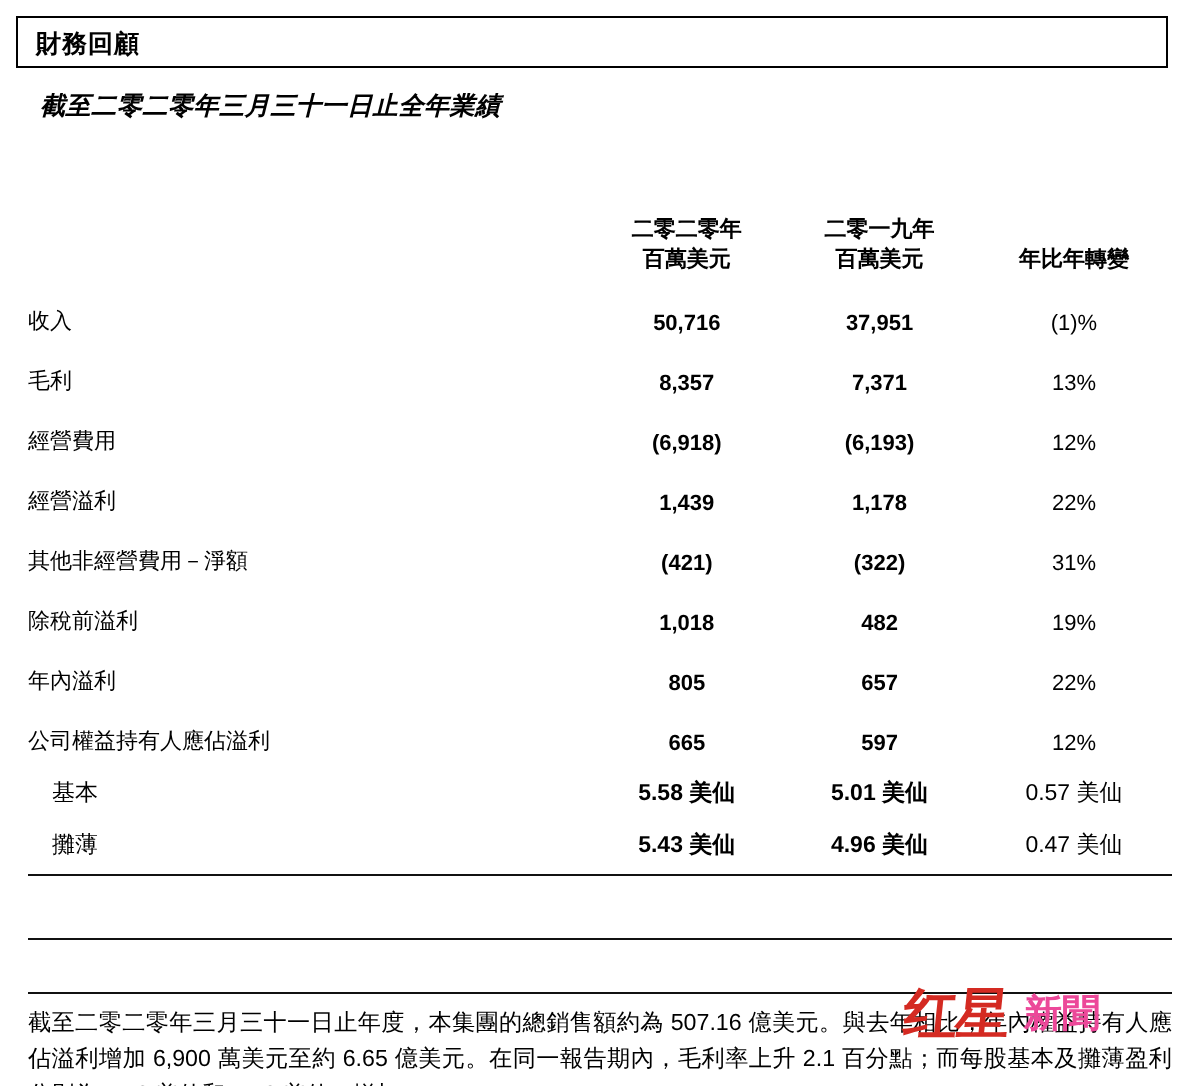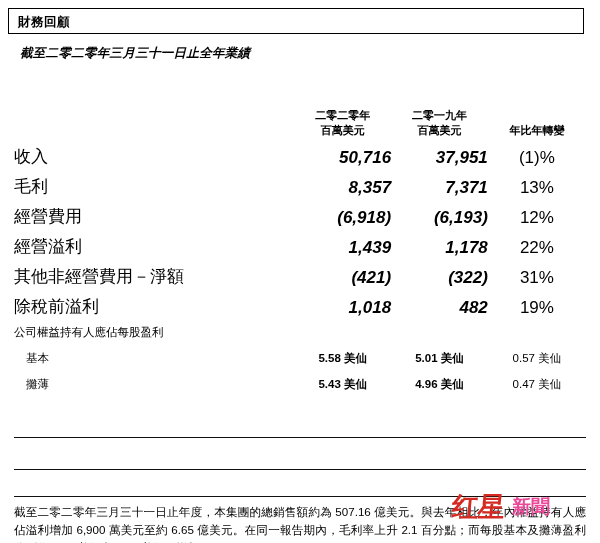--- a/index.html
+++ b/index.html
@@ -74,28 +74,28 @@
     text-align: center;
     font-weight: bold;
     font-size: 11px;
     line-height: 15px;
     padding-bottom: 6px;
   }
   .hdr-line2 { display: block; }
 
   tr.data-row td {
     height: 30px;
-    font-size: 17px;
+    font-size: 11px;
   }
   tr.data-row td.col-label {
     font-weight: normal;
   }
   tr.data-row td.num {
     font-weight: bold;
-    font-style: italic;
+    text-align: center;
   }
   tr.data-row td.pct {
     font-weight: normal;
     text-align: center;
   }
   
   .eps-head td {
     height: 22px;
     font-size: 11.5px;
     padding-top: 6px;
@@ -226,25 +226,31 @@
         <td class="col-num num">(421)</td>
         <td class="col-num num">(322)</td>
         <td class="col-num3 pct">31%</td>
       </tr>
       <tr class="data-row">
         <td class="col-label">除稅前溢利</td>
         <td class="col-num num">1,018</td>
         <td class="col-num num">482</td>
         <td class="col-num3 pct">19%</td>
       </tr>
-      <tr class="eps-head">
-        <td class="col-label">公司權益持有人應佔每股盈利</td>
-        <td class="col-num"></td>
-        <td class="col-num"></td>
-        <td class="col-num3"></td>
+      <tr class="data-row">
+        <td class="col-label">年內溢利</td>
+        <td class="col-num num">805</td>
+        <td class="col-num num">657</td>
+        <td class="col-num3 pct">22%</td>
+      </tr>
+      <tr class="data-row">
+        <td class="col-label">公司權益持有人應佔溢利</td>
+        <td class="col-num num">665</td>
+        <td class="col-num num">597</td>
+        <td class="col-num3 pct">12%</td>
       </tr>
       <tr class="eps-row">
         <td class="col-label">基本</td>
         <td class="col-num num">5.58 美仙</td>
         <td class="col-num num">5.01 美仙</td>
         <td class="col-num3 pct">0.57 美仙</td>
       </tr>
       <tr class="eps-row">
         <td class="col-label">攤薄</td>
         <td class="col-num num">5.43 美仙</td>

